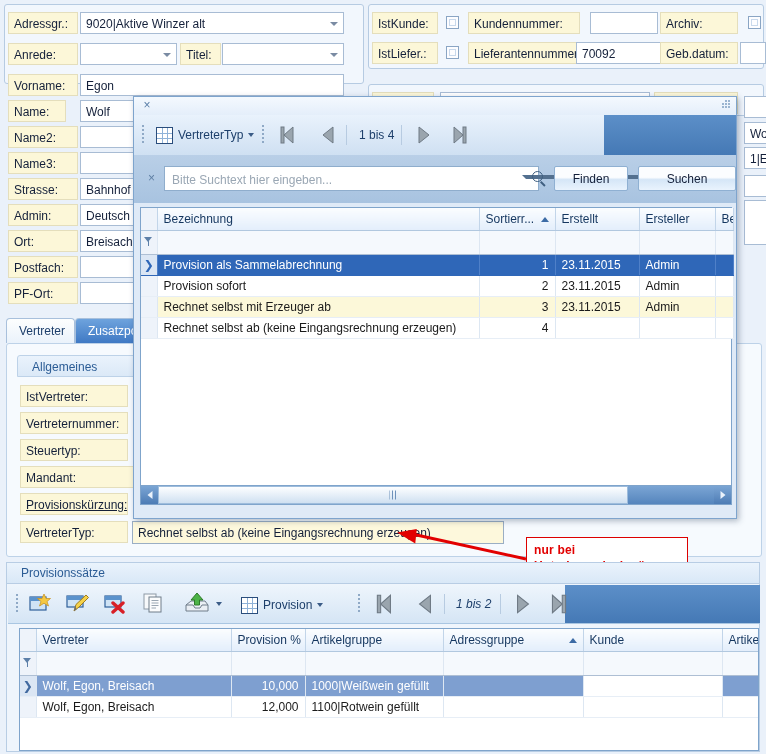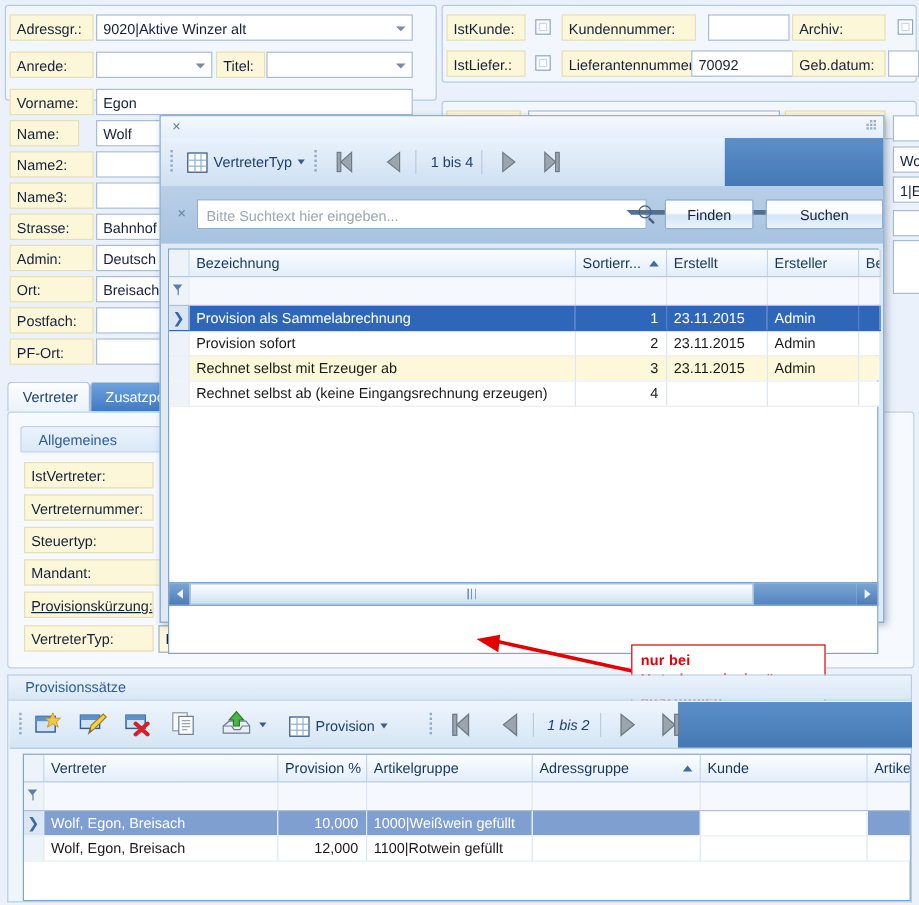--- a/index.html
+++ b/index.html
@@ -171,21 +171,21 @@
   .btn {
     position: absolute; top: 11px; height: 25px; box-sizing: border-box;
     background: linear-gradient(#fbfdff 45%, #d5e6f7 55%, #e9f3fd);
     border: 1px solid #8fb0d2; border-radius: 2px;
     color: #14203a; font-size: 12px; text-align: center; padding-top: 4px;
     line-height: 16px;
   }
 
   
   .dlg-grid {
-    position: absolute; left: 6px; top: 110px; width: 592px; height: 338px;
+    position: absolute; left: 6px; top: 110px; width: 592px; height: 279px;
     background: #fff; border: 1px solid #7fa4cb; box-sizing: border-box;
   }
   .gtable { width: 100%; border-collapse: collapse; table-layout: fixed; }
   .gtable th {
     background: linear-gradient(#fbfdff,#e3eefb);
     border-right: 1px solid #c2d5e9; border-bottom: 1px solid #b1c8df;
     color: #14365f; font-weight: normal; font-size: 12px;
     text-align: left; padding: 3px 6px; height: 22px; box-sizing: border-box;
     white-space: nowrap; overflow: hidden;
   }

